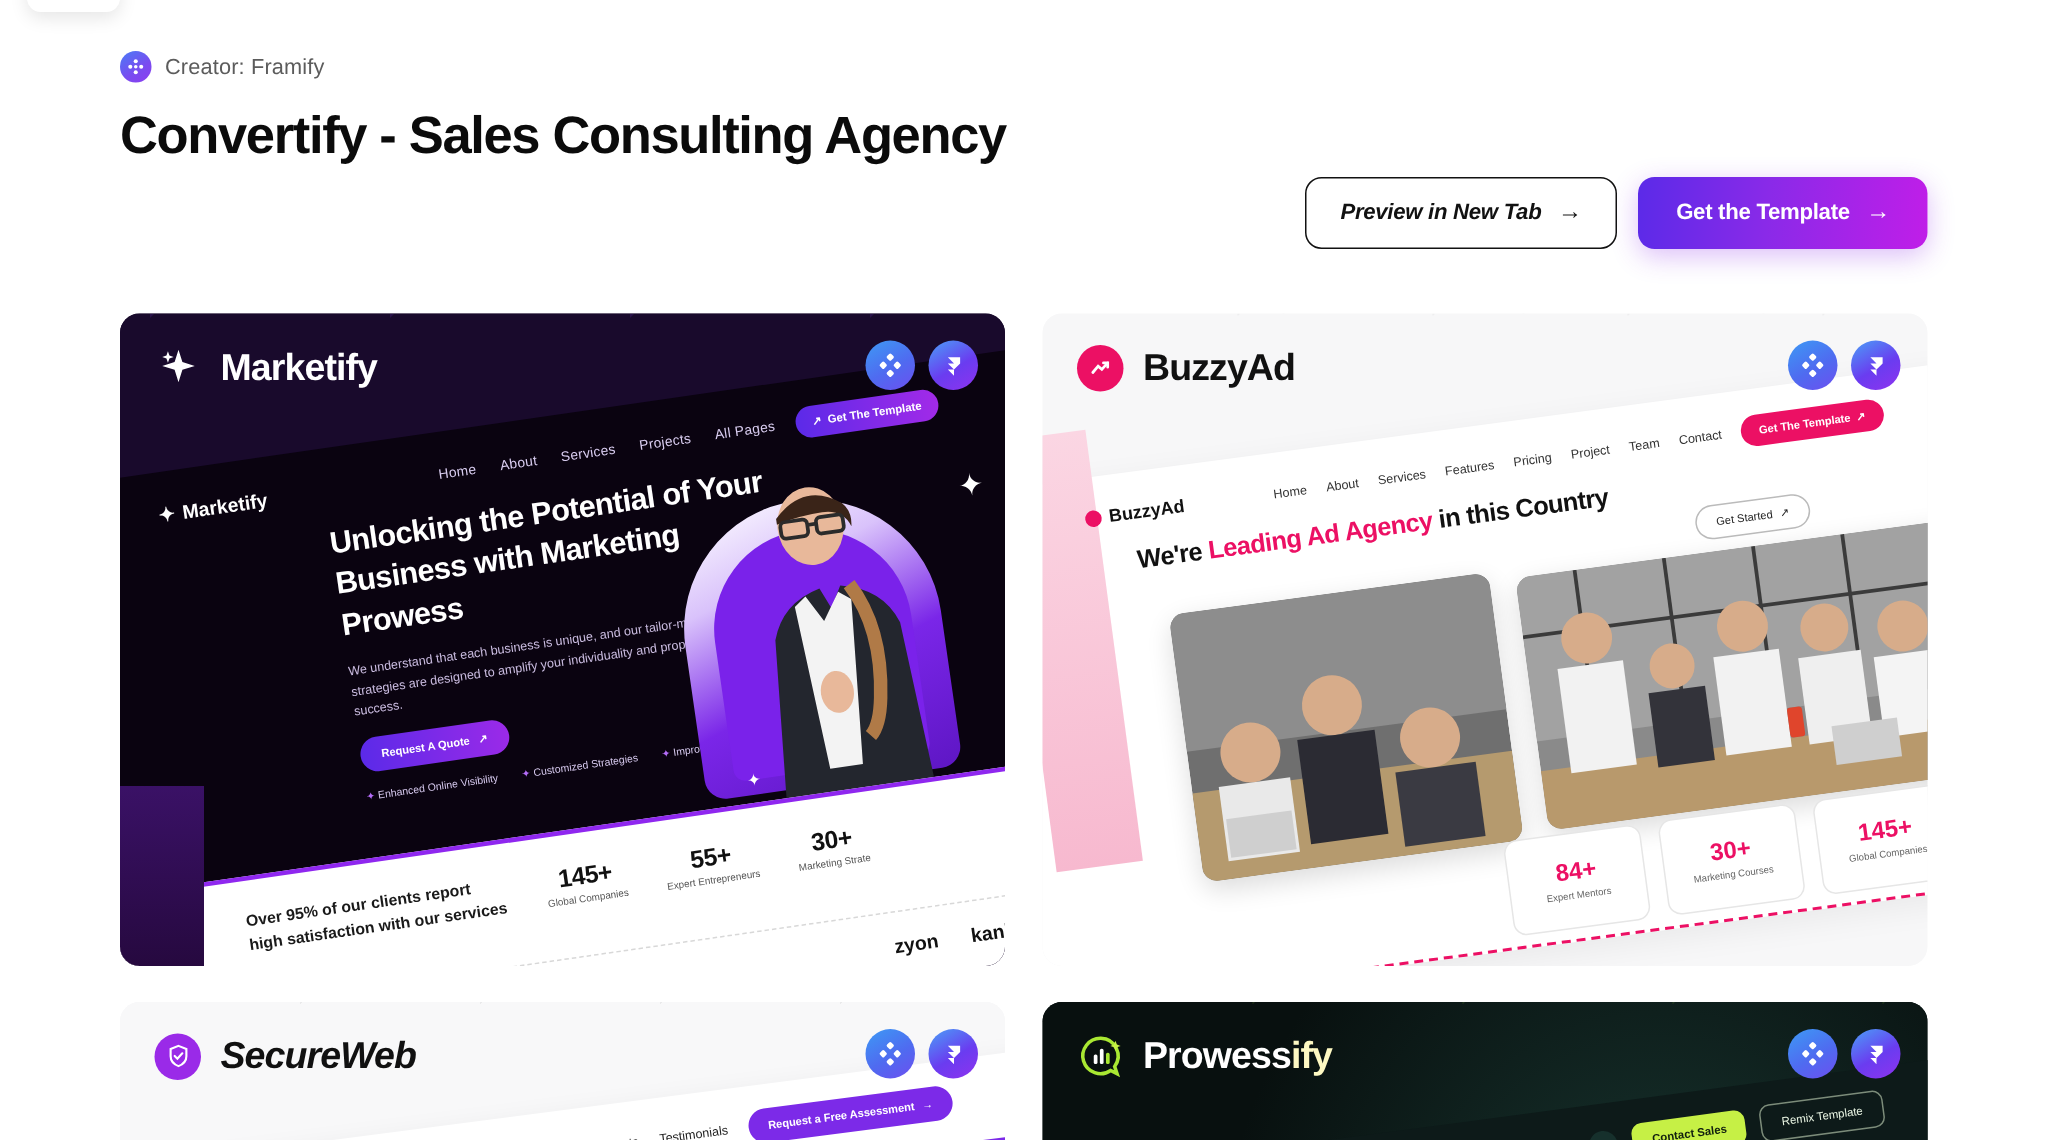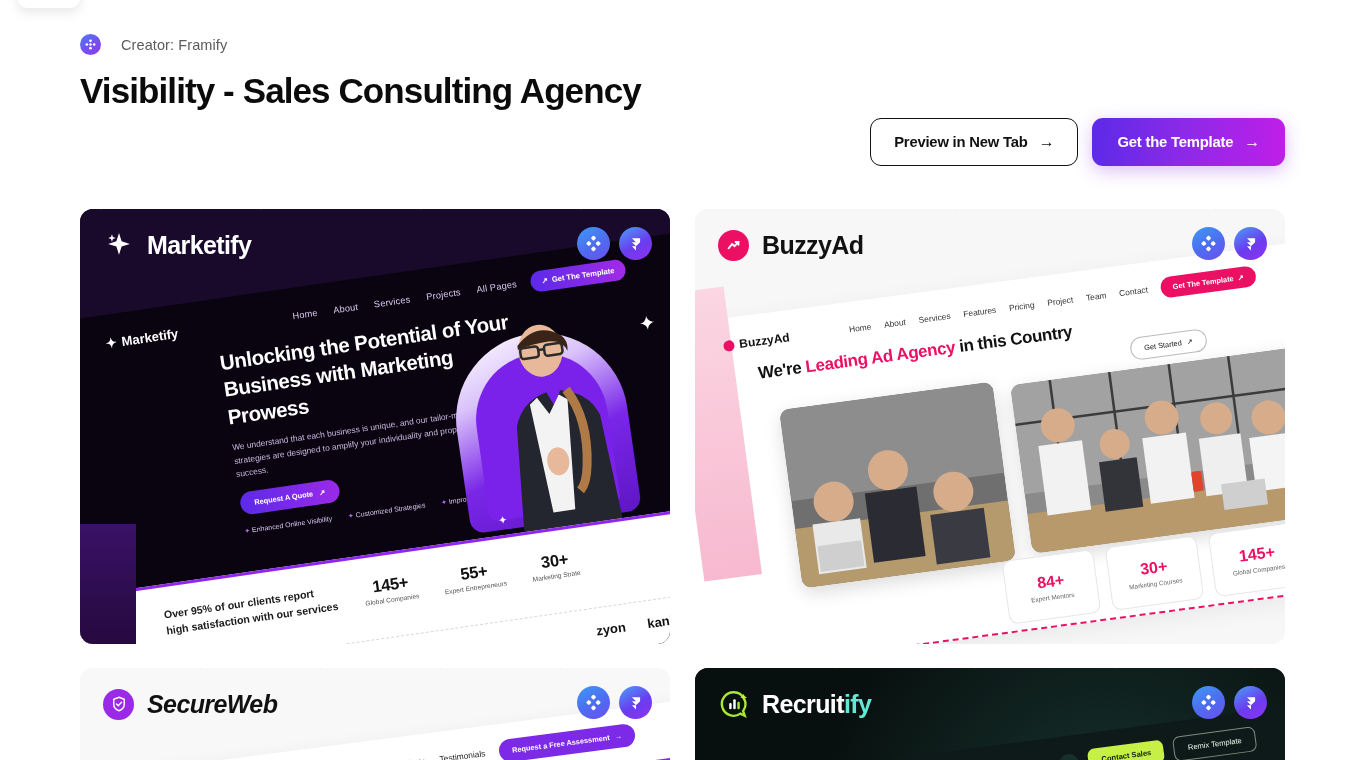--- a/index.html
+++ b/index.html
@@ -14,21 +14,21 @@
   
   .top-chip {
     position: absolute; left: 18px; top: -22px;
     width: 62px; height: 30px;
     background: #fff; border-radius: 9px;
     box-shadow: 0 4px 12px rgba(0,0,0,.10);
   }
 
   
   .header { position: absolute; left: 80px; top: 34px; width: 1205px; }
-  .creator-row { display: flex; align-items: center; gap: 20px; }
+  .creator-row { display: flex; align-items: center; gap: 9px; }
   .creator-avatar {
     width: 21px; height: 21px; border-radius: 50%;
     background: linear-gradient(145deg,#4a7cf6 0%,#7a4bf0 60%,#8b3df0 100%);
     display: flex; align-items: center; justify-content: center;
     flex: none;
   }
   .creator-avatar svg { width: 13px; height: 13px; display:block; }
   .creator-label { font-size: 14.5px; color: #5c5c5c; letter-spacing:.1px; }
 
   .page-title {
@@ -47,20 +47,21 @@
     display: flex; gap: 14px; align-items: center;
   }
   .btn {
     display: inline-flex; align-items: center; gap: 11px;
     font-size: 14.8px; font-weight: 700; letter-spacing: -0.2px;
     border-radius: 11px; cursor: pointer; white-space: nowrap;
   }
   .btn-outline {
     padding: 15px 23px; background: #fff; color: #111;
     border: 1.6px solid #111;
+    font-style: italic;
   }
   .btn-primary {
     padding: 16px 25px; color: #fff; border: none;
     background: linear-gradient(95deg,#5b2ae8 0%,#8a2ae8 45%,#c01ee8 100%);
     box-shadow: 0 5px 18px rgba(139,42,232,.30);
   }
   .arrow { font-size: 16px; line-height: 1; }
 
   
   .cards {
@@ -245,21 +246,21 @@
         <circle cx="12" cy="5.3" r="2.5"></circle>
           <circle cx="12" cy="18.7" r="2.5"></circle>
         <circle cx="5.3" cy="12" r="2.5"></circle>
           <circle cx="18.7" cy="12" r="2.5"></circle>
         <circle cx="12" cy="12" r="2.2"></circle>
       </svg>
     </span>
     <span class="creator-label">Creator: Framify</span>
   </div>
 
-  <h1 class="page-title">Visibility - Sales Consulting Agency</h1>
+  <h1 class="page-title">Convertify - Sales Consulting Agency</h1>
 
   <div class="header-actions">
     <button class="btn btn-outline">
       <span>Preview in New Tab</span>
       <span class="arrow">→</span>
     </button>
     <button class="btn btn-primary">
       <span>Get the Template</span>
       <span class="arrow">→</span>
     </button>
@@ -550,21 +551,21 @@
     <div class="brandbar">
       <span class="brand-logo" style="background:transparent;">
         <svg viewBox="0 0 28 28" width="30" height="30">
           <path d="M14 3 a11 11 0 1 0 6 20 l4 2 l-1.5 -4.5 A11 11 0 0 0 14 3z" fill="none" stroke="#a9e832" stroke-width="2.2"></path>
           <rect x="9.5" y="13" width="2.3" height="6" rx="1" fill="#fff"></rect>
           <rect x="13.3" y="9.5" width="2.3" height="9.5" rx="1" fill="#fff"></rect>
           <rect x="17.1" y="12" width="2.3" height="7" rx="1" fill="#a9e832"></rect>
           <path d="M23 4.5 l.9 2.3 l2.3 .9 l-2.3 .9 l-.9 2.3 l-.9 -2.3 l-2.3 -.9 l2.3 -.9z" fill="#c6f045"></path>
         </svg>
       </span>
-      <span class="brand-name"><span style="color:#fff;">Recruit</span><span style="color:#5eead4;">ify</span></span>
+      <span class="brand-name"><span style="color:#fff;">Prowess</span><span style="color:#fef9c3;">ify</span></span>
     </div>
 
     <div class="badges">
       <span class="badge badge-remix">
         <svg viewBox="0 0 24 24" fill="#fff" width="17" height="17">
           <rect x="9.2" y="1.6" width="5.6" height="5.6" rx="1.4" transform="rotate(45 12 4.4)"></rect>
           <rect x="2.6" y="9.2" width="5.6" height="5.6" rx="1.4" transform="rotate(45 5.4 12)"></rect>
           <rect x="15.8" y="9.2" width="5.6" height="5.6" rx="1.4" transform="rotate(45 18.6 12)"></rect>
           <rect x="9.2" y="16.8" width="5.6" height="5.6" rx="1.4" transform="rotate(45 12 19.6)"></rect>
         </svg>

